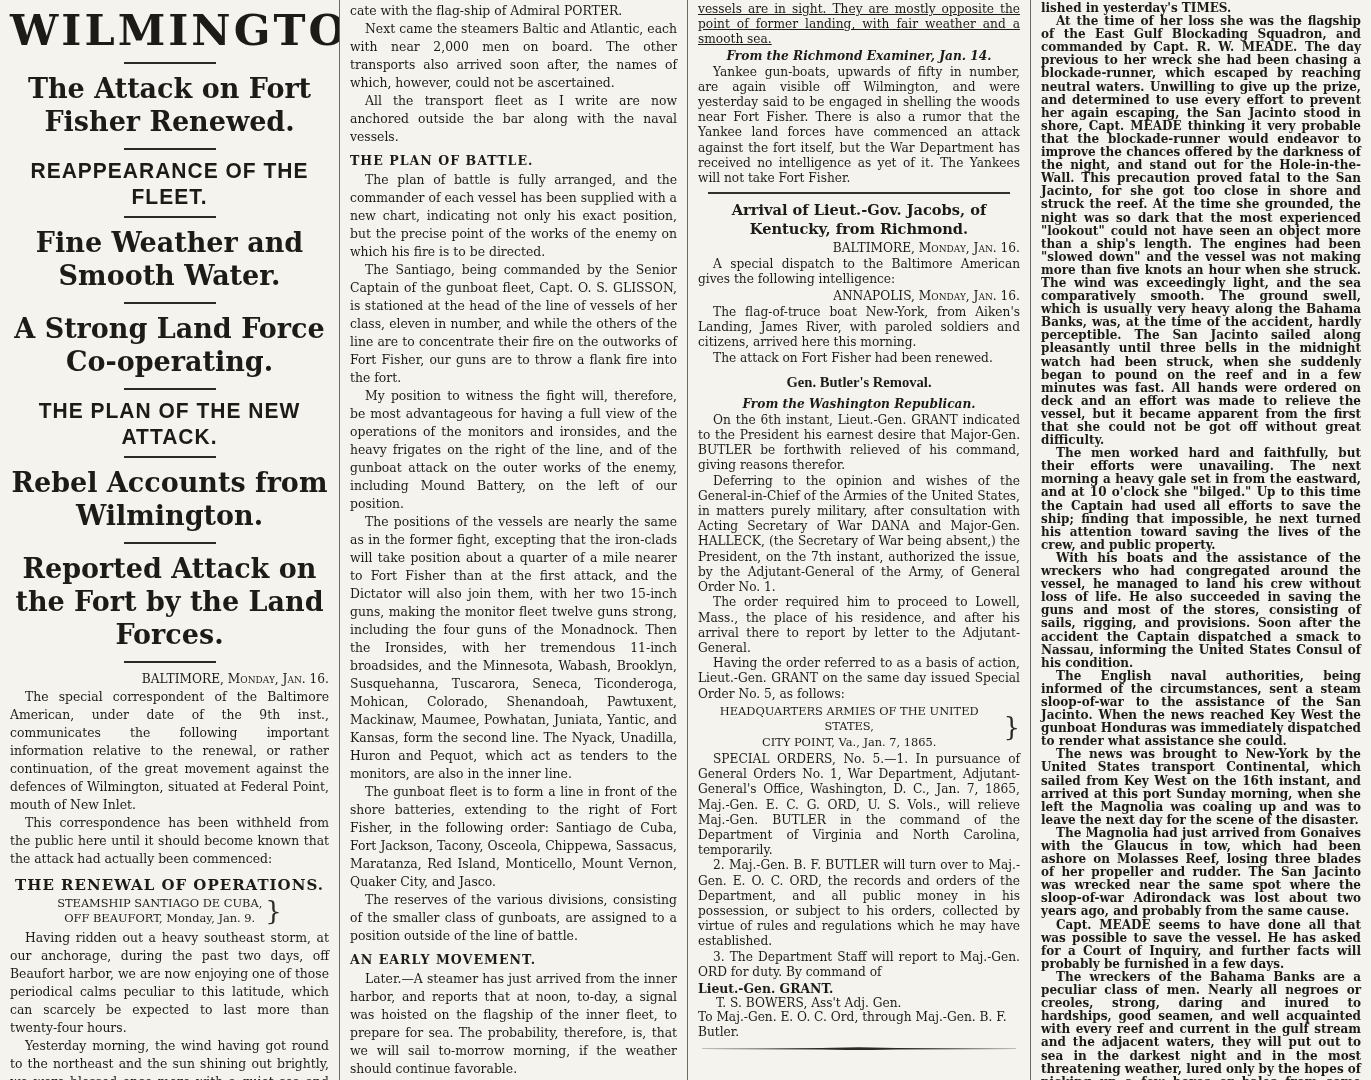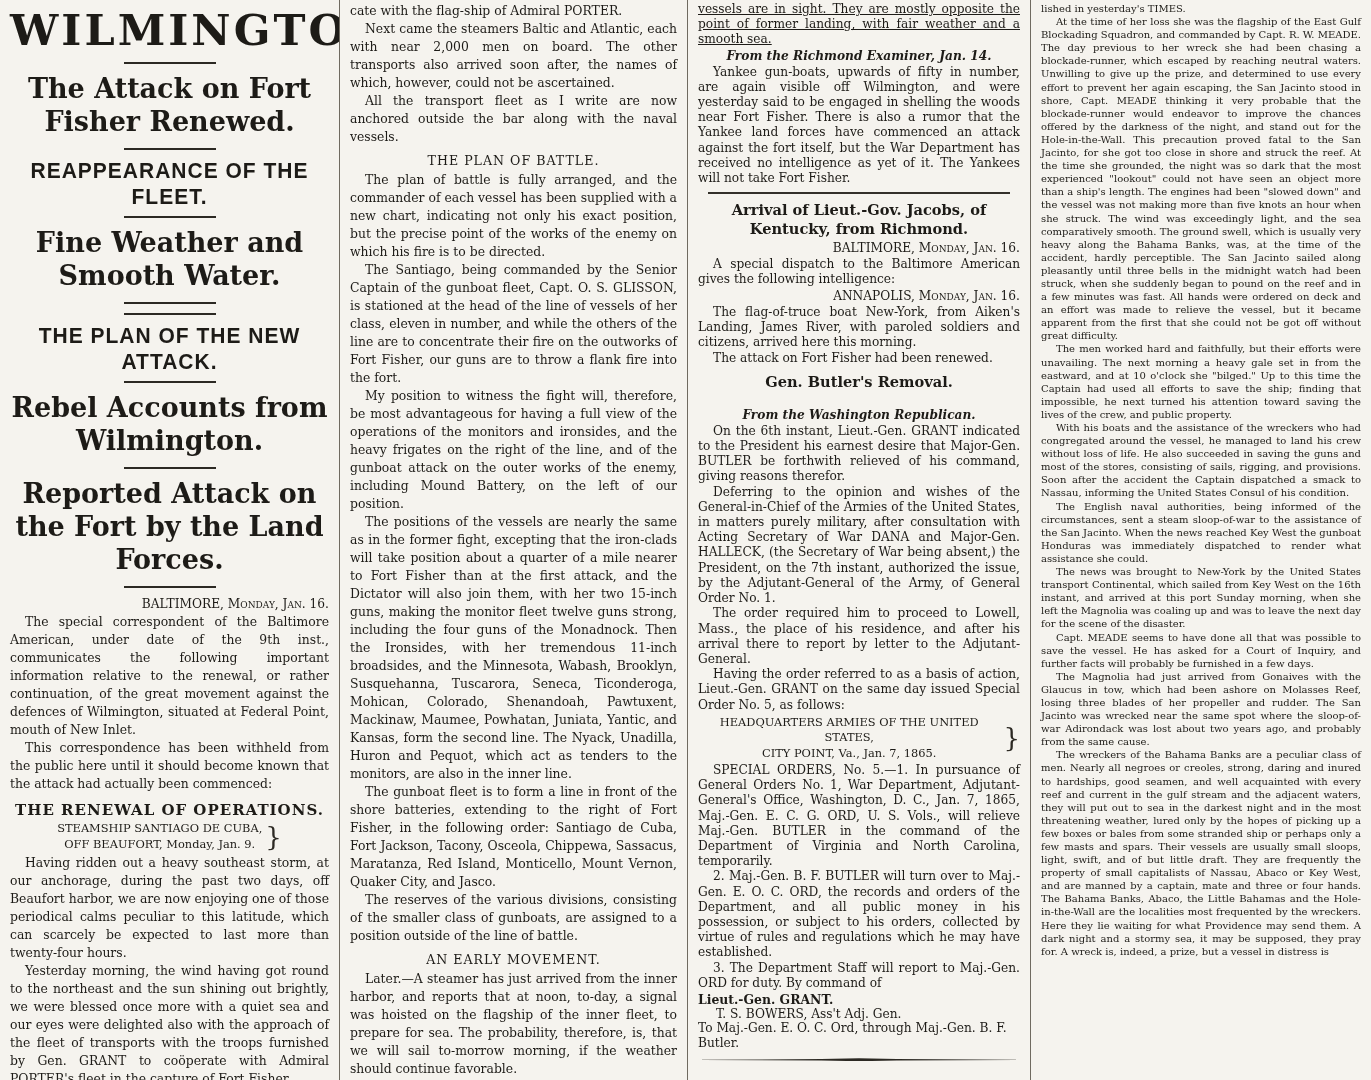--- a/index.html
+++ b/index.html
@@ -20,28 +20,28 @@
              letter-spacing:3px; margin-top:6px; font-family:"DejaVu Serif", serif; }
   .hl-serif { font-weight:700; font-size:27px; line-height:1.22; text-align:center;
               font-family:"DejaVu Serif", serif; }
   .hl-sans { font-weight:700; font-size:21px; line-height:1.15; text-align:center;
              font-family:"Liberation Sans", sans-serif; letter-spacing:1px; transform:scaleY(1.08); }
   .hl-rule { width:92px; height:2px; background:#2c2923; margin:9px auto; }
 
   
   .para { font-size:12.4px; line-height:18px; text-align:justify; text-indent:15px; margin:0; }
   .col-3 .para { font-size:12.2px; line-height:15.2px; }
-  .col-4 .para { font-size:10px; line-height:13.1px; }
+  .col-4 .para { font-size:12px; line-height:13.1px;font-weight:bold; }
 
   .dateline { text-align:right; font-size:12.2px; margin:2px 0; }
   .sc { font-variant:small-caps; }
 
   .sect-head { text-align:center; font-weight:700; font-size:15px; letter-spacing:1px;
                margin:8px 0 2px; }
-  .sub-caps { text-align:center; font-weight:400; font-size:12.6px; letter-spacing:1px;
+  .sub-caps { text-align:left; font-weight:700; font-size:12.6px; letter-spacing:1px;
               margin:7px 0 3px; }
   .source { text-align:center; font-style:italic; font-weight:700; font-size:12.2px; margin:1px 0 2px; }
 
   .dl-block { display:flex; justify-content:center; align-items:center; margin:2px 0; }
   .dl-lines { text-align:center; font-size:11.4px; line-height:1.35; }
   .dl-brace { font-size:26px; font-weight:400; margin-left:3px; color:#2c2923; }
 
   .article-head { text-align:center; font-weight:700; font-size:14.6px; line-height:1.3;
                   margin:7px 0 1px; }
 
@@ -60,20 +60,21 @@
 
   <div class="col col-1">
     <div class="hl-main">WILMINGTON.</div>
     <div class="hl-rule"></div>
     <div class="hl-serif">The Attack on Fort Fisher Renewed.</div>
     <div class="hl-rule"></div>
     <div class="hl-sans">REAPPEARANCE OF THE FLEET.</div>
     <div class="hl-rule"></div>
     <div class="hl-serif">Fine Weather and Smooth Water.</div>
     <div class="hl-rule"></div>
+    <div class="hl-serif">A Strong Land Force Co-operating.</div>
     <div class="hl-rule"></div>
     <div class="hl-sans">THE PLAN OF THE NEW ATTACK.</div>
     <div class="hl-rule"></div>
     <div class="hl-serif">Rebel Accounts from Wilmington.</div>
     <div class="hl-rule"></div>
     <div class="hl-serif">Reported Attack on the Fort by the Land Forces.</div>
     <div class="hl-rule"></div>
     <div class="dateline sc">BALTIMORE, Monday, Jan. 16.</div>
     <p class="para">The special correspondent of the Baltimore American, under date of the 9th inst., communicates the following important information relative to the renewal, or rather continuation, of the great movement against the defences of Wilmington, situated at Federal Point, mouth of New Inlet.</p>
     <p class="para">This correspondence has been withheld from the public here until it should become known that the attack had actually been commenced:</p>
@@ -111,21 +112,21 @@
     <p class="para" style="text-indent:0;text-decoration:underline;">vessels are in sight. They are mostly opposite the point of former landing, with fair weather and a smooth sea.</p>
     <div class="source">From the Richmond Examiner, Jan. 14.</div>
     <p class="para">Yankee gun-boats, upwards of fifty in number, are again visible off Wilmington, and were yesterday said to be engaged in shelling the woods near Fort Fisher. There is also a rumor that the Yankee land forces have commenced an attack against the fort itself, but the War Department has received no intelligence as yet of it. The Yankees will not take Fort Fisher.</p>
     <div class="rule-thin"></div>
     <div class="article-head">Arrival of Lieut.-Gov. Jacobs, of Kentucky, from Richmond.</div>
     <div class="dateline sc">BALTIMORE, Monday, Jan. 16.</div>
     <p class="para">A special dispatch to the Baltimore American gives the following intelligence:</p>
     <div class="dateline sc">ANNAPOLIS, Monday, Jan. 16.</div>
     <p class="para">The flag-of-truce boat New-York, from Aiken's Landing, James River, with paroled soldiers and citizens, arrived here this morning.</p>
     <p class="para">The attack on Fort Fisher had been renewed.</p>
-    <div class="article-head" style="margin-bottom:16px;">Gen. Butler's Removal.</div>
+    <div class="article-head" style="margin-bottom:5px;font-family:Liberation Serif, serif;">Gen. Butler's Removal.</div>
     <div class="source">From the Washington Republican.</div>
     <p class="para">On the 6th instant, Lieut.-Gen. GRANT indicated to the President his earnest desire that Major-Gen. BUTLER be forthwith relieved of his command, giving reasons therefor.</p>
     <p class="para">Deferring to the opinion and wishes of the General-in-Chief of the Armies of the United States, in matters purely military, after consultation with Acting Secretary of War DANA and Major-Gen. HALLECK, (the Secretary of War being absent,) the President, on the 7th instant, authorized the issue, by the Adjutant-General of the Army, of General Order No. 1.</p>
     <p class="para">The order required him to proceed to Lowell, Mass., the place of his residence, and after his arrival there to report by letter to the Adjutant-General.</p>
     <p class="para">Having the order referred to as a basis of action, Lieut.-Gen. GRANT on the same day issued Special Order No. 5, as follows:</p>
     <div class="dl-block">
       <div class="dl-lines">
         <div>HEADQUARTERS ARMIES OF THE UNITED STATES,</div>
         <div>CITY POINT, Va., Jan. 7, 1865.</div>
       </div>
@@ -141,18 +142,18 @@
 
   </div>
 
   <div class="col col-4">
     <p class="para" style="text-indent:0;">lished in yesterday's TIMES.</p>
     <p class="para">At the time of her loss she was the flagship of the East Gulf Blockading Squadron, and commanded by Capt. R. W. MEADE. The day previous to her wreck she had been chasing a blockade-runner, which escaped by reaching neutral waters. Unwilling to give up the prize, and determined to use every effort to prevent her again escaping, the San Jacinto stood in shore, Capt. MEADE thinking it very probable that the blockade-runner would endeavor to improve the chances offered by the darkness of the night, and stand out for the Hole-in-the-Wall. This precaution proved fatal to the San Jacinto, for she got too close in shore and struck the reef. At the time she grounded, the night was so dark that the most experienced "lookout" could not have seen an object more than a ship's length. The engines had been "slowed down" and the vessel was not making more than five knots an hour when she struck. The wind was exceedingly light, and the sea comparatively smooth. The ground swell, which is usually very heavy along the Bahama Banks, was, at the time of the accident, hardly perceptible. The San Jacinto sailed along pleasantly until three bells in the midnight watch had been struck, when she suddenly began to pound on the reef and in a few minutes was fast. All hands were ordered on deck and an effort was made to relieve the vessel, but it became apparent from the first that she could not be got off without great difficulty.</p>
     <p class="para">The men worked hard and faithfully, but their efforts were unavailing. The next morning a heavy gale set in from the eastward, and at 10 o'clock she "bilged." Up to this time the Captain had used all efforts to save the ship; finding that impossible, he next turned his attention toward saving the lives of the crew, and public property.</p>
     <p class="para">With his boats and the assistance of the wreckers who had congregated around the vessel, he managed to land his crew without loss of life. He also succeeded in saving the guns and most of the stores, consisting of sails, rigging, and provisions. Soon after the accident the Captain dispatched a smack to Nassau, informing the United States Consul of his condition.</p>
     <p class="para">The English naval authorities, being informed of the circumstances, sent a steam sloop-of-war to the assistance of the San Jacinto. When the news reached Key West the gunboat Honduras was immediately dispatched to render what assistance she could.</p>
     <p class="para">The news was brought to New-York by the United States transport Continental, which sailed from Key West on the 16th instant, and arrived at this port Sunday morning, when she left the Magnolia was coaling up and was to leave the next day for the scene of the disaster.</p>
+    <p class="para">The Magnolia had just arrived from Gonaives with the Glaucus in tow, which had been ashore on Molasses Reef, losing three blades of her propeller and rudder. The San Jacinto was wrecked near the same spot where the sloop-of-war Adirondack was lost about two years ago, and probably from the same cause.</p>
     <p class="para">Capt. MEADE seems to have done all that was possible to save the vessel. He has asked for a Court of Inquiry, and further facts will probably be furnished in a few days.</p>
-    <p class="para">The Magnolia had just arrived from Gonaives with the Glaucus in tow, which had been ashore on Molasses Reef, losing three blades of her propeller and rudder. The San Jacinto was wrecked near the same spot where the sloop-of-war Adirondack was lost about two years ago, and probably from the same cause.</p>
     <p class="para">The wreckers of the Bahama Banks are a peculiar class of men. Nearly all negroes or creoles, strong, daring and inured to hardships, good seamen, and well acquainted with every reef and current in the gulf stream and the adjacent waters, they will put out to sea in the darkest night and in the most threatening weather, lured only by the hopes of picking up a few boxes or bales from some stranded ship or perhaps only a few masts and spars. Their vessels are usually small sloops, light, swift, and of but little draft. They are frequently the property of small capitalists of Nassau, Abaco or Key West, and are manned by a captain, mate and three or four hands. The Bahama Banks, Abaco, the Little Bahamas and the Hole-in-the-Wall are the localities most frequented by the wreckers. Here they lie waiting for what Providence may send them. A dark night and a stormy sea, it may be supposed, they pray for. A wreck is, indeed, a prize, but a vessel in distress is</p>
   </div>
 
 </div>
 
 </body></html>

